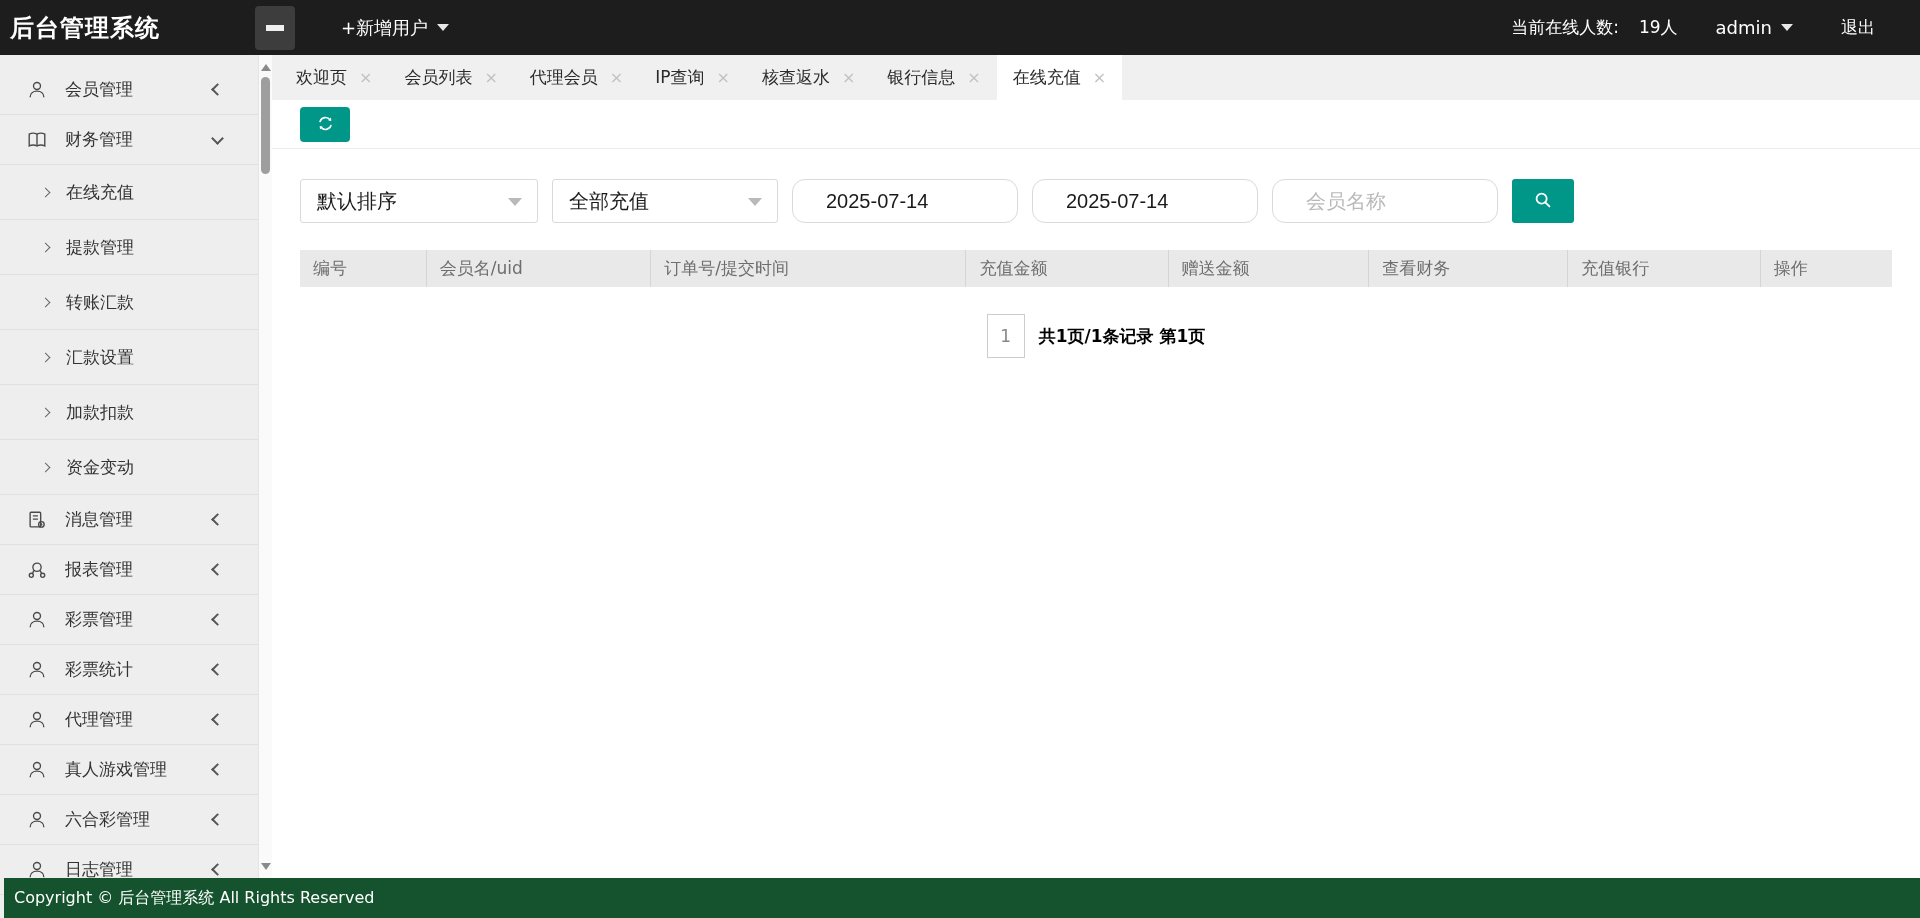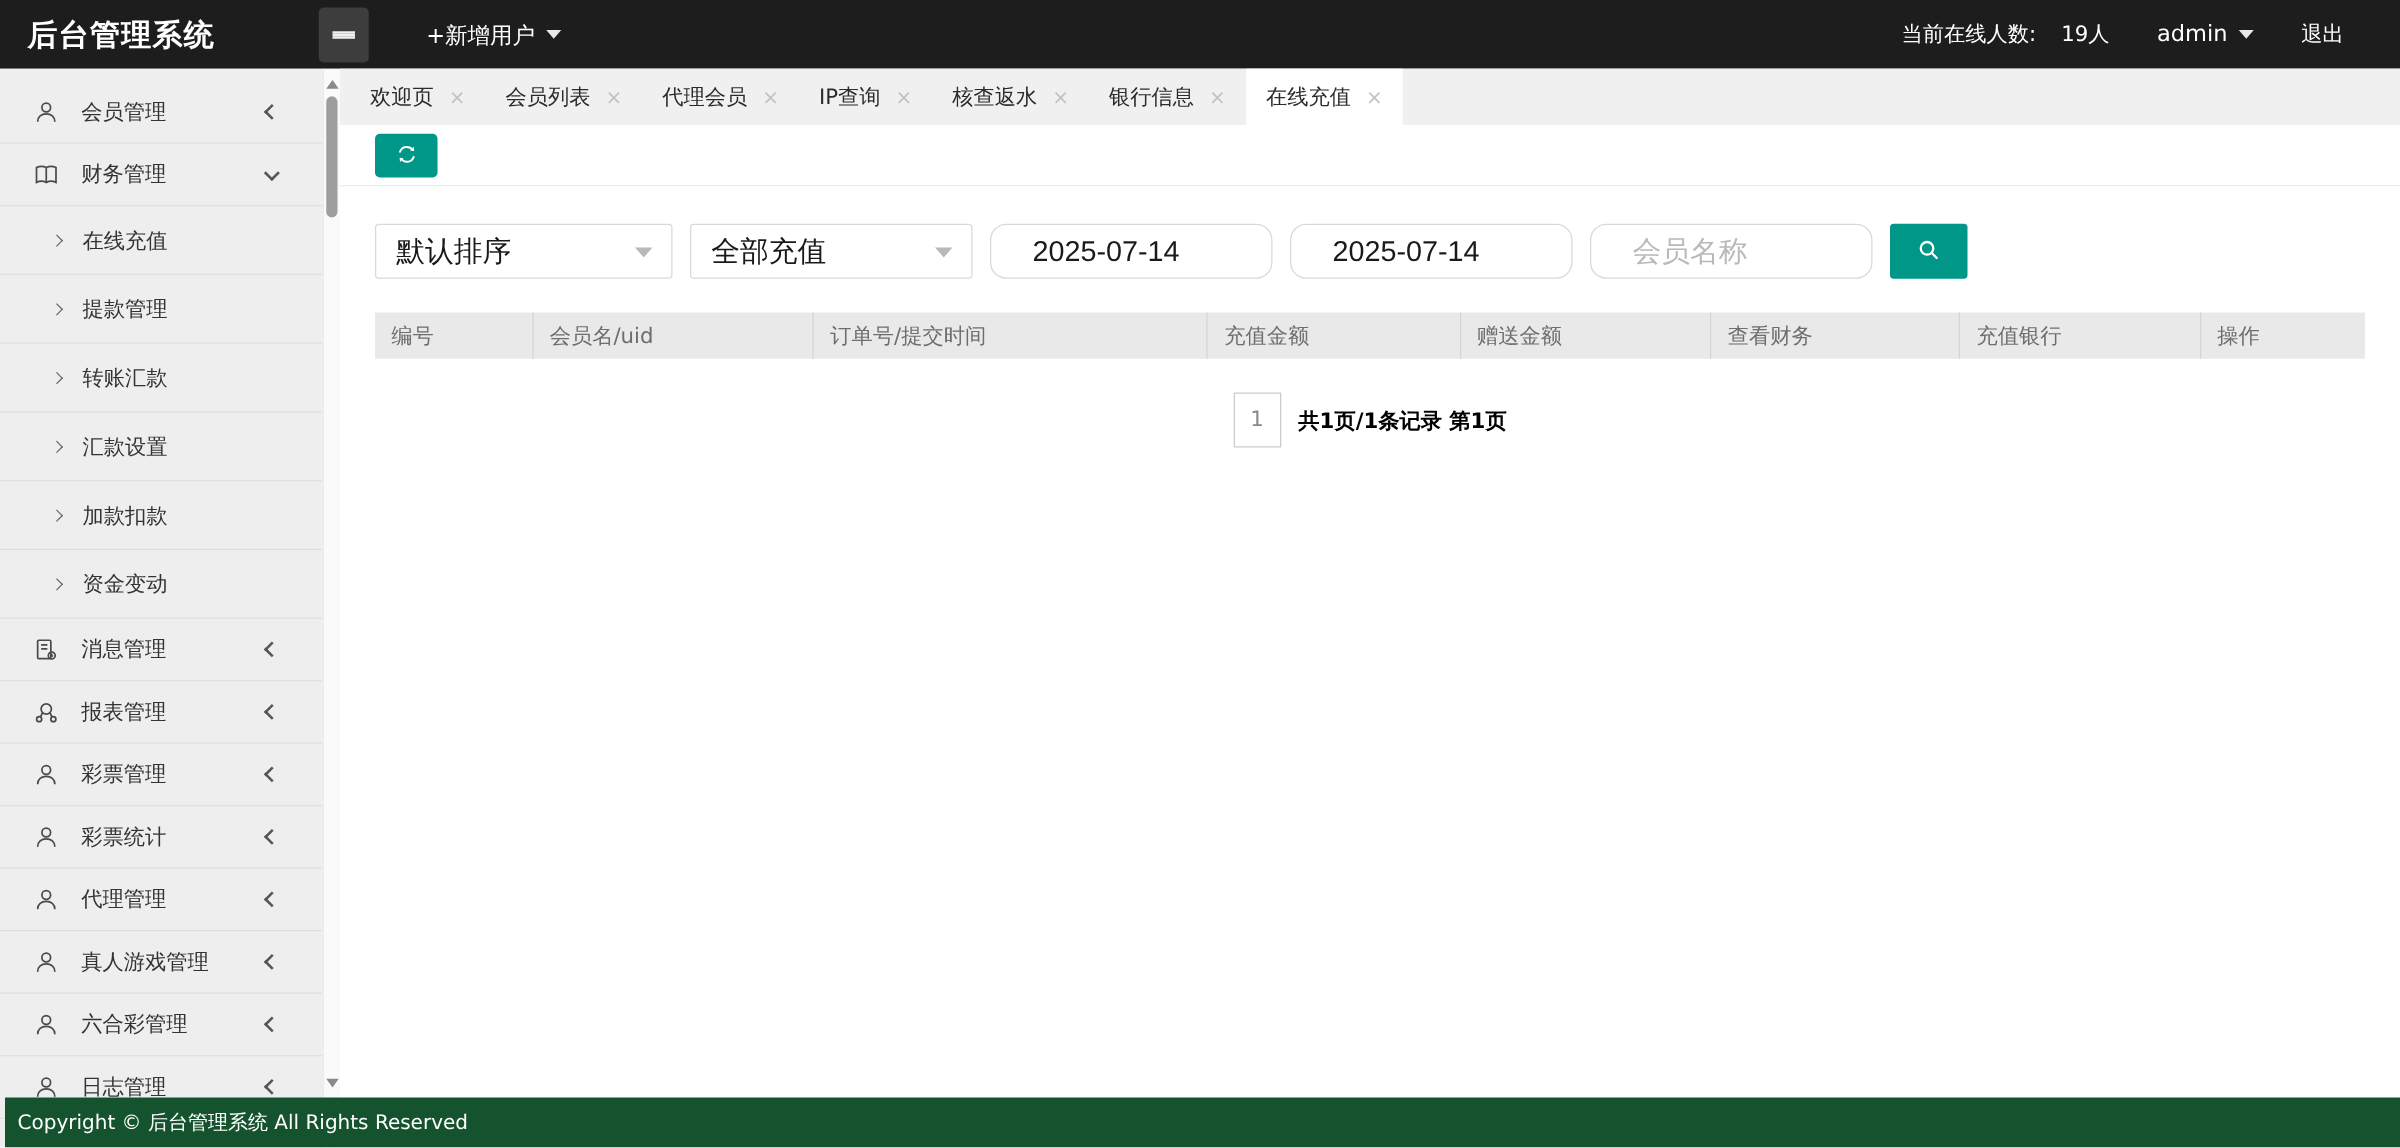--- a/index.html
+++ b/index.html
@@ -1,30 +1,30 @@
 <!DOCTYPE html>
 <html><head>
 <meta charset="utf-8">
 <style>
   * { margin:0; padding:0; box-sizing:border-box; }
   html,body { width:1920px; height:918px; overflow:hidden; font-family:"DejaVu Sans","Liberation Sans",sans-serif; background:#fff; }
   .stage { position:relative; width:1920px; height:918px; overflow:hidden; }
 
   
   .header { height:55px; background:#1d1d1d; display:flex; align-items:center; color:#fff; }
-  .brand { width:255px; padding-left:22px; font-size:24px; font-weight:bold; letter-spacing:1px; }
+  .brand { width:255px; padding-left:10px; font-size:24px; font-weight:bold; letter-spacing:1px; }
   .menu-btn { width:40px; height:44px; background:#3d3d3d; border-radius:4px; display:flex; flex-direction:column; justify-content:center; align-items:center; gap:4px; cursor:pointer; }
   .menu-btn i { display:block; width:18px; height:2px; background:#efefef; }
   .hdr-dd { display:flex; align-items:center; gap:9px; font-size:18px; cursor:pointer; }
   .new-user { margin-left:46px; }
   .caret-down { width:0; height:0; border-left:6px solid transparent; border-right:6px solid transparent; border-top:7px solid #e8e8e8; }
   .hdr-spacer { flex:1; }
   .online { font-size:17px; display:flex; gap:20px; }
   .admin-dd { margin-left:38px; }
-  .logout { margin-left:38px; margin-right:45px; font-size:17px; cursor:pointer; }
+  .logout { margin-left:48px; margin-right:45px; font-size:17px; cursor:pointer; }
 
   
   .middle { display:flex; height:863px; }
 
   
   .sidebar { width:258px; background:#eeeeee; overflow:hidden; padding-top:10px; flex:none; }
   .side-item { height:50px; display:flex; align-items:center; border-bottom:1px solid #e0e0e0; position:relative; cursor:pointer; }
   .side-icon { margin-left:26px; width:24px; height:24px; display:flex; align-items:center; }
   .side-icon svg { width:22px; height:22px; }
   .side-label { margin-left:15px; font-size:17px; color:#333; }
@@ -46,21 +46,21 @@
   .tabbar { height:45px; background:#f0f0f0; display:flex; align-items:stretch; padding-left:8px; flex:none; }
   .tab { display:flex; align-items:center; padding:0 16px; gap:12px; font-size:17px; color:#2b2b2b; cursor:pointer; white-space:nowrap; }
   .tab-close { color:#c2c2c2; font-size:16px; }
   .tab.active { background:#fff; }
 
   .toolbar { padding:7px 0 6px 28px; border-bottom:1px solid #ececec; }
   .btn-refresh { width:50px; height:35px; background:#009688; border:none; border-radius:4px; display:flex; align-items:center; justify-content:center; cursor:pointer; }
   .btn-refresh svg { width:19px; height:19px; }
 
   .filterbar { margin:30px 28px 0; display:flex; gap:14px; align-items:center; }
-  .ctrl { height:44px; border:1px solid #d9d9d9; border-radius:3px; background:#fff; display:flex; align-items:center; font-size:23px; color:#1a1a1a; }
+  .ctrl { height:44px; border:1px solid #d9d9d9; border-radius:3px; background:#fff; display:flex; align-items:center; font-size:20px; color:#1a1a1a; }
   .select { position:relative; padding-left:16px; cursor:pointer; }
   .sel-caret { position:absolute; right:15px; top:50%; margin-top:-3px; width:0; height:0; border-left:7px solid transparent; border-right:7px solid transparent; border-top:8px solid #b9b9b9; }
   .w-sort { width:238px; } .w-type { width:226px; }
   input.ctrl { padding:0 33px; outline:none; width:226px;border-radius:13px; }
   input.ctrl::placeholder { color:#b9b9b9; }
   .btn-search { width:62px; height:44px; background:#009688; border:none; border-radius:3px; display:flex; align-items:center; justify-content:center; cursor:pointer; }
   .btn-search svg { width:22px; height:22px; }
 
   .table-head { margin:27px 28px 0; height:37px; background:#e9e9e9; display:flex; align-items:stretch; font-size:17px; color:#6e6e6e; }
   .th { display:flex; align-items:center; padding-left:13px; overflow:hidden; white-space:nowrap;text-align:center; }

